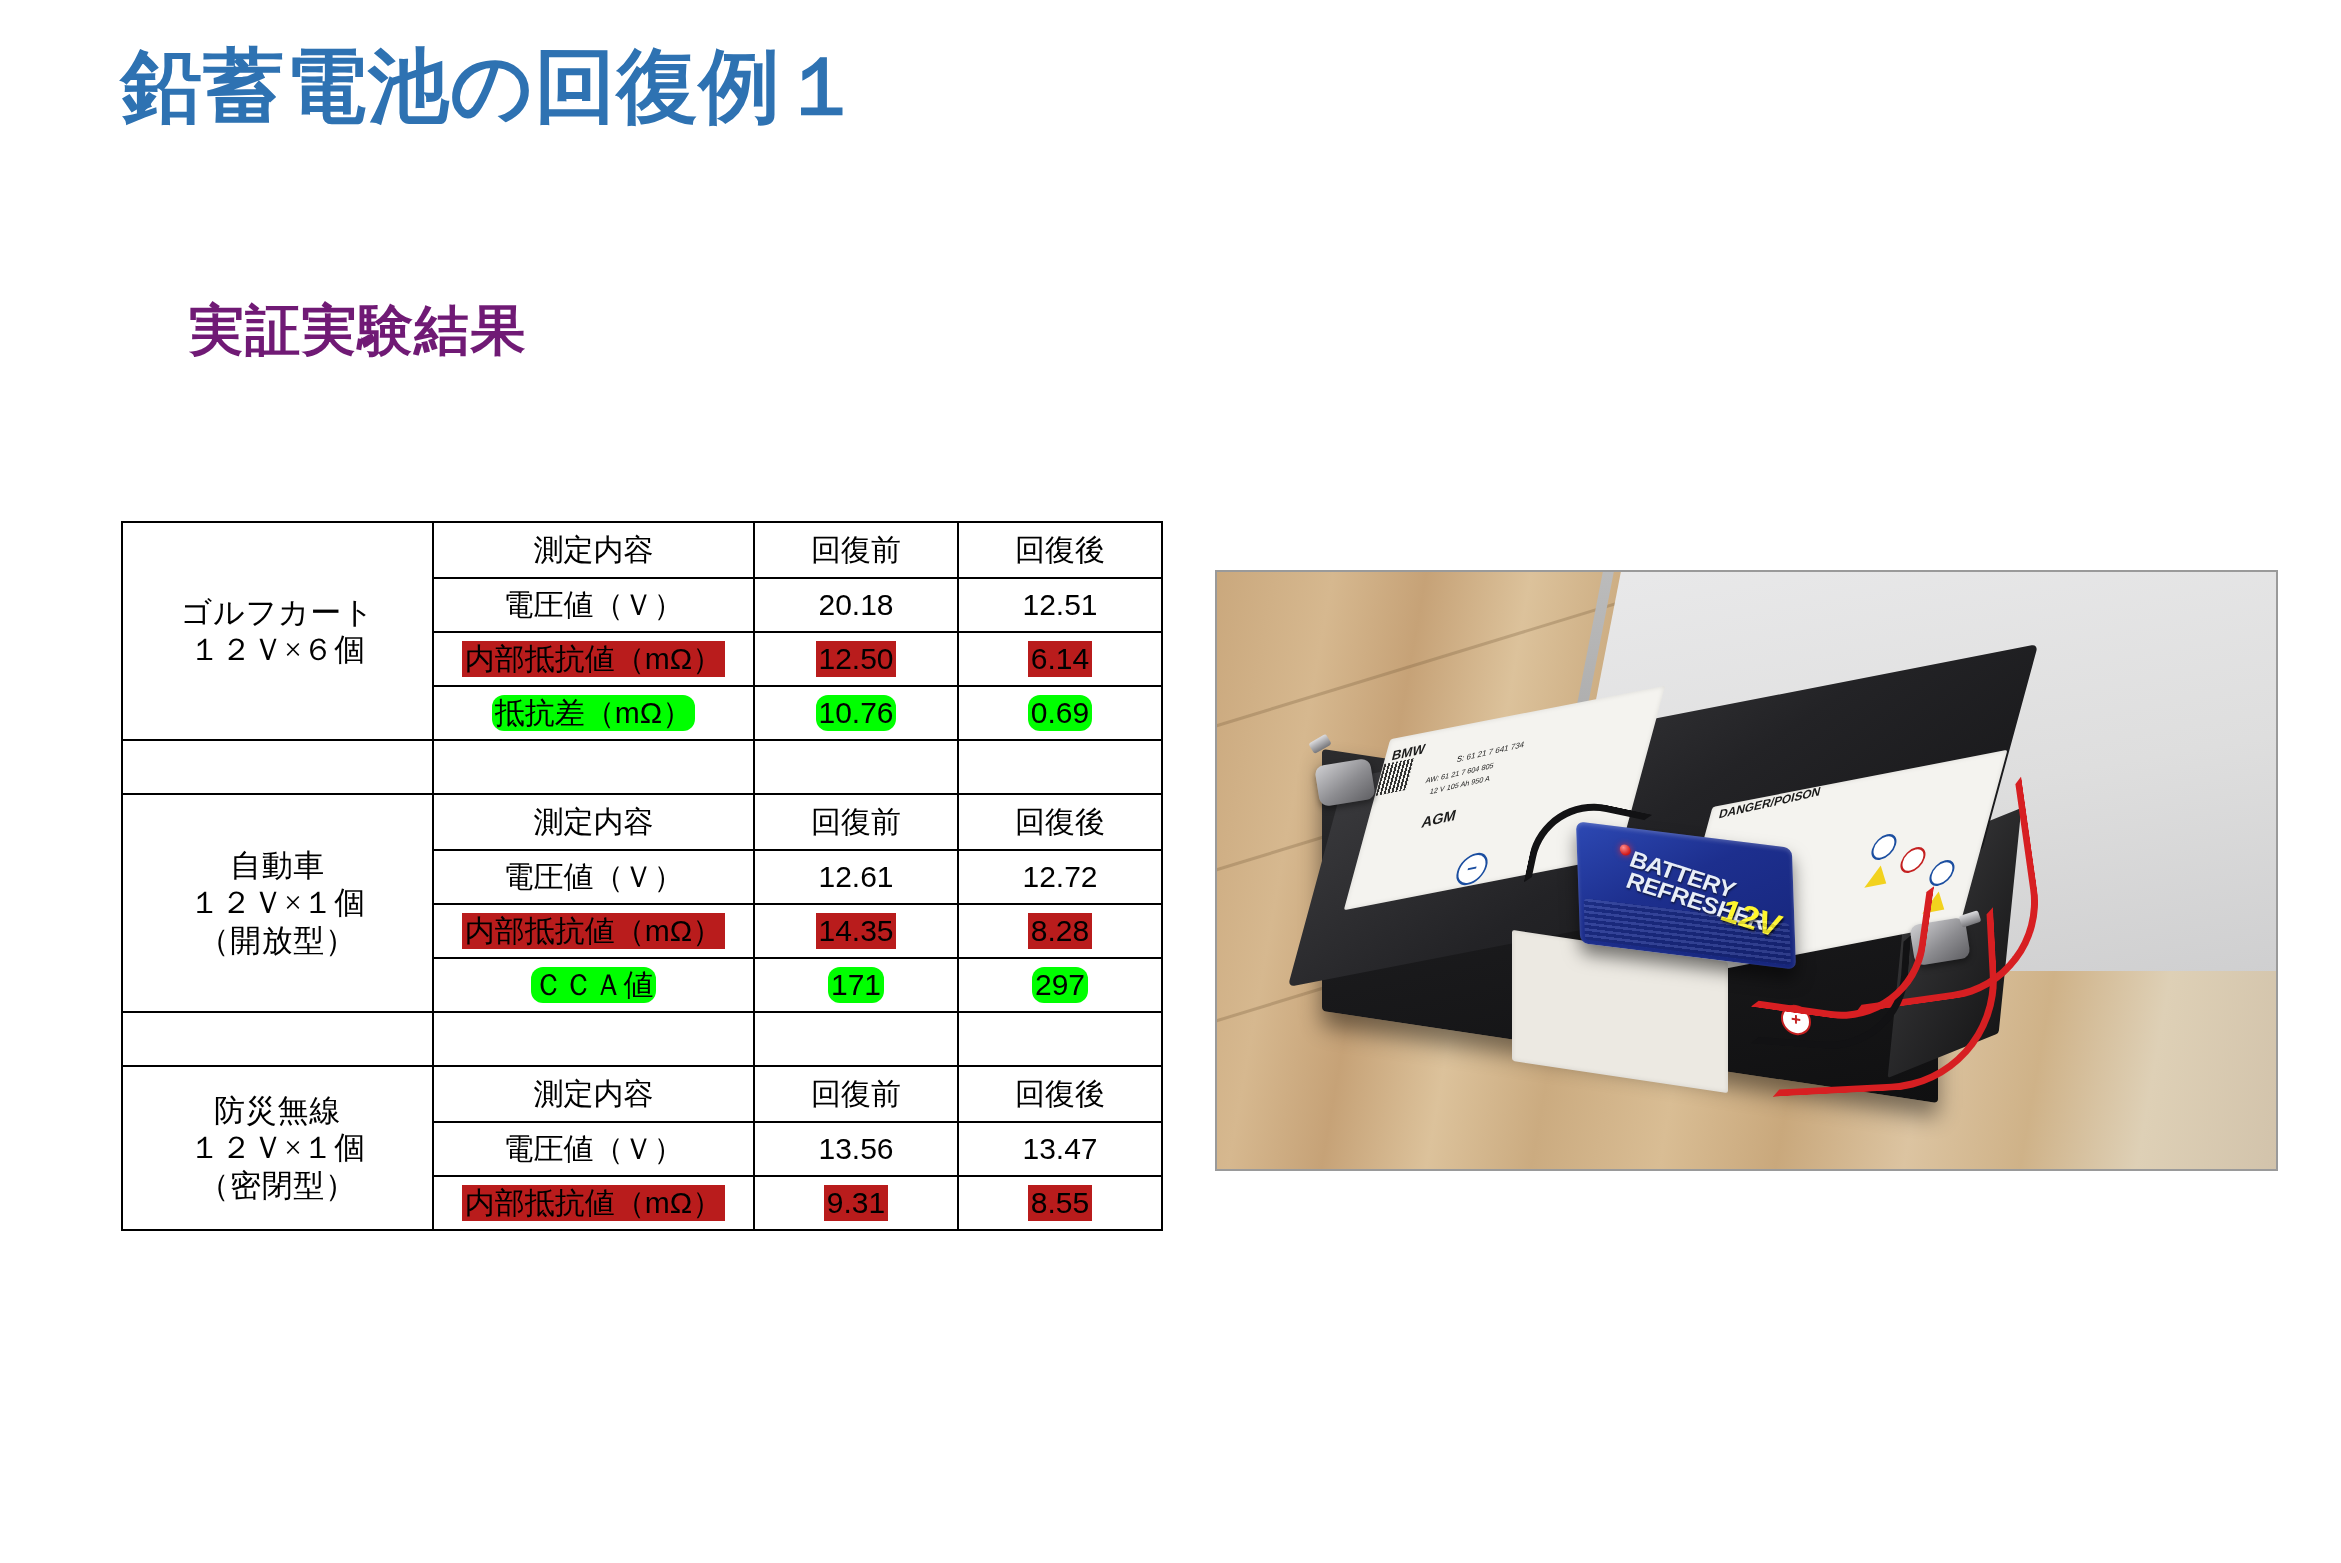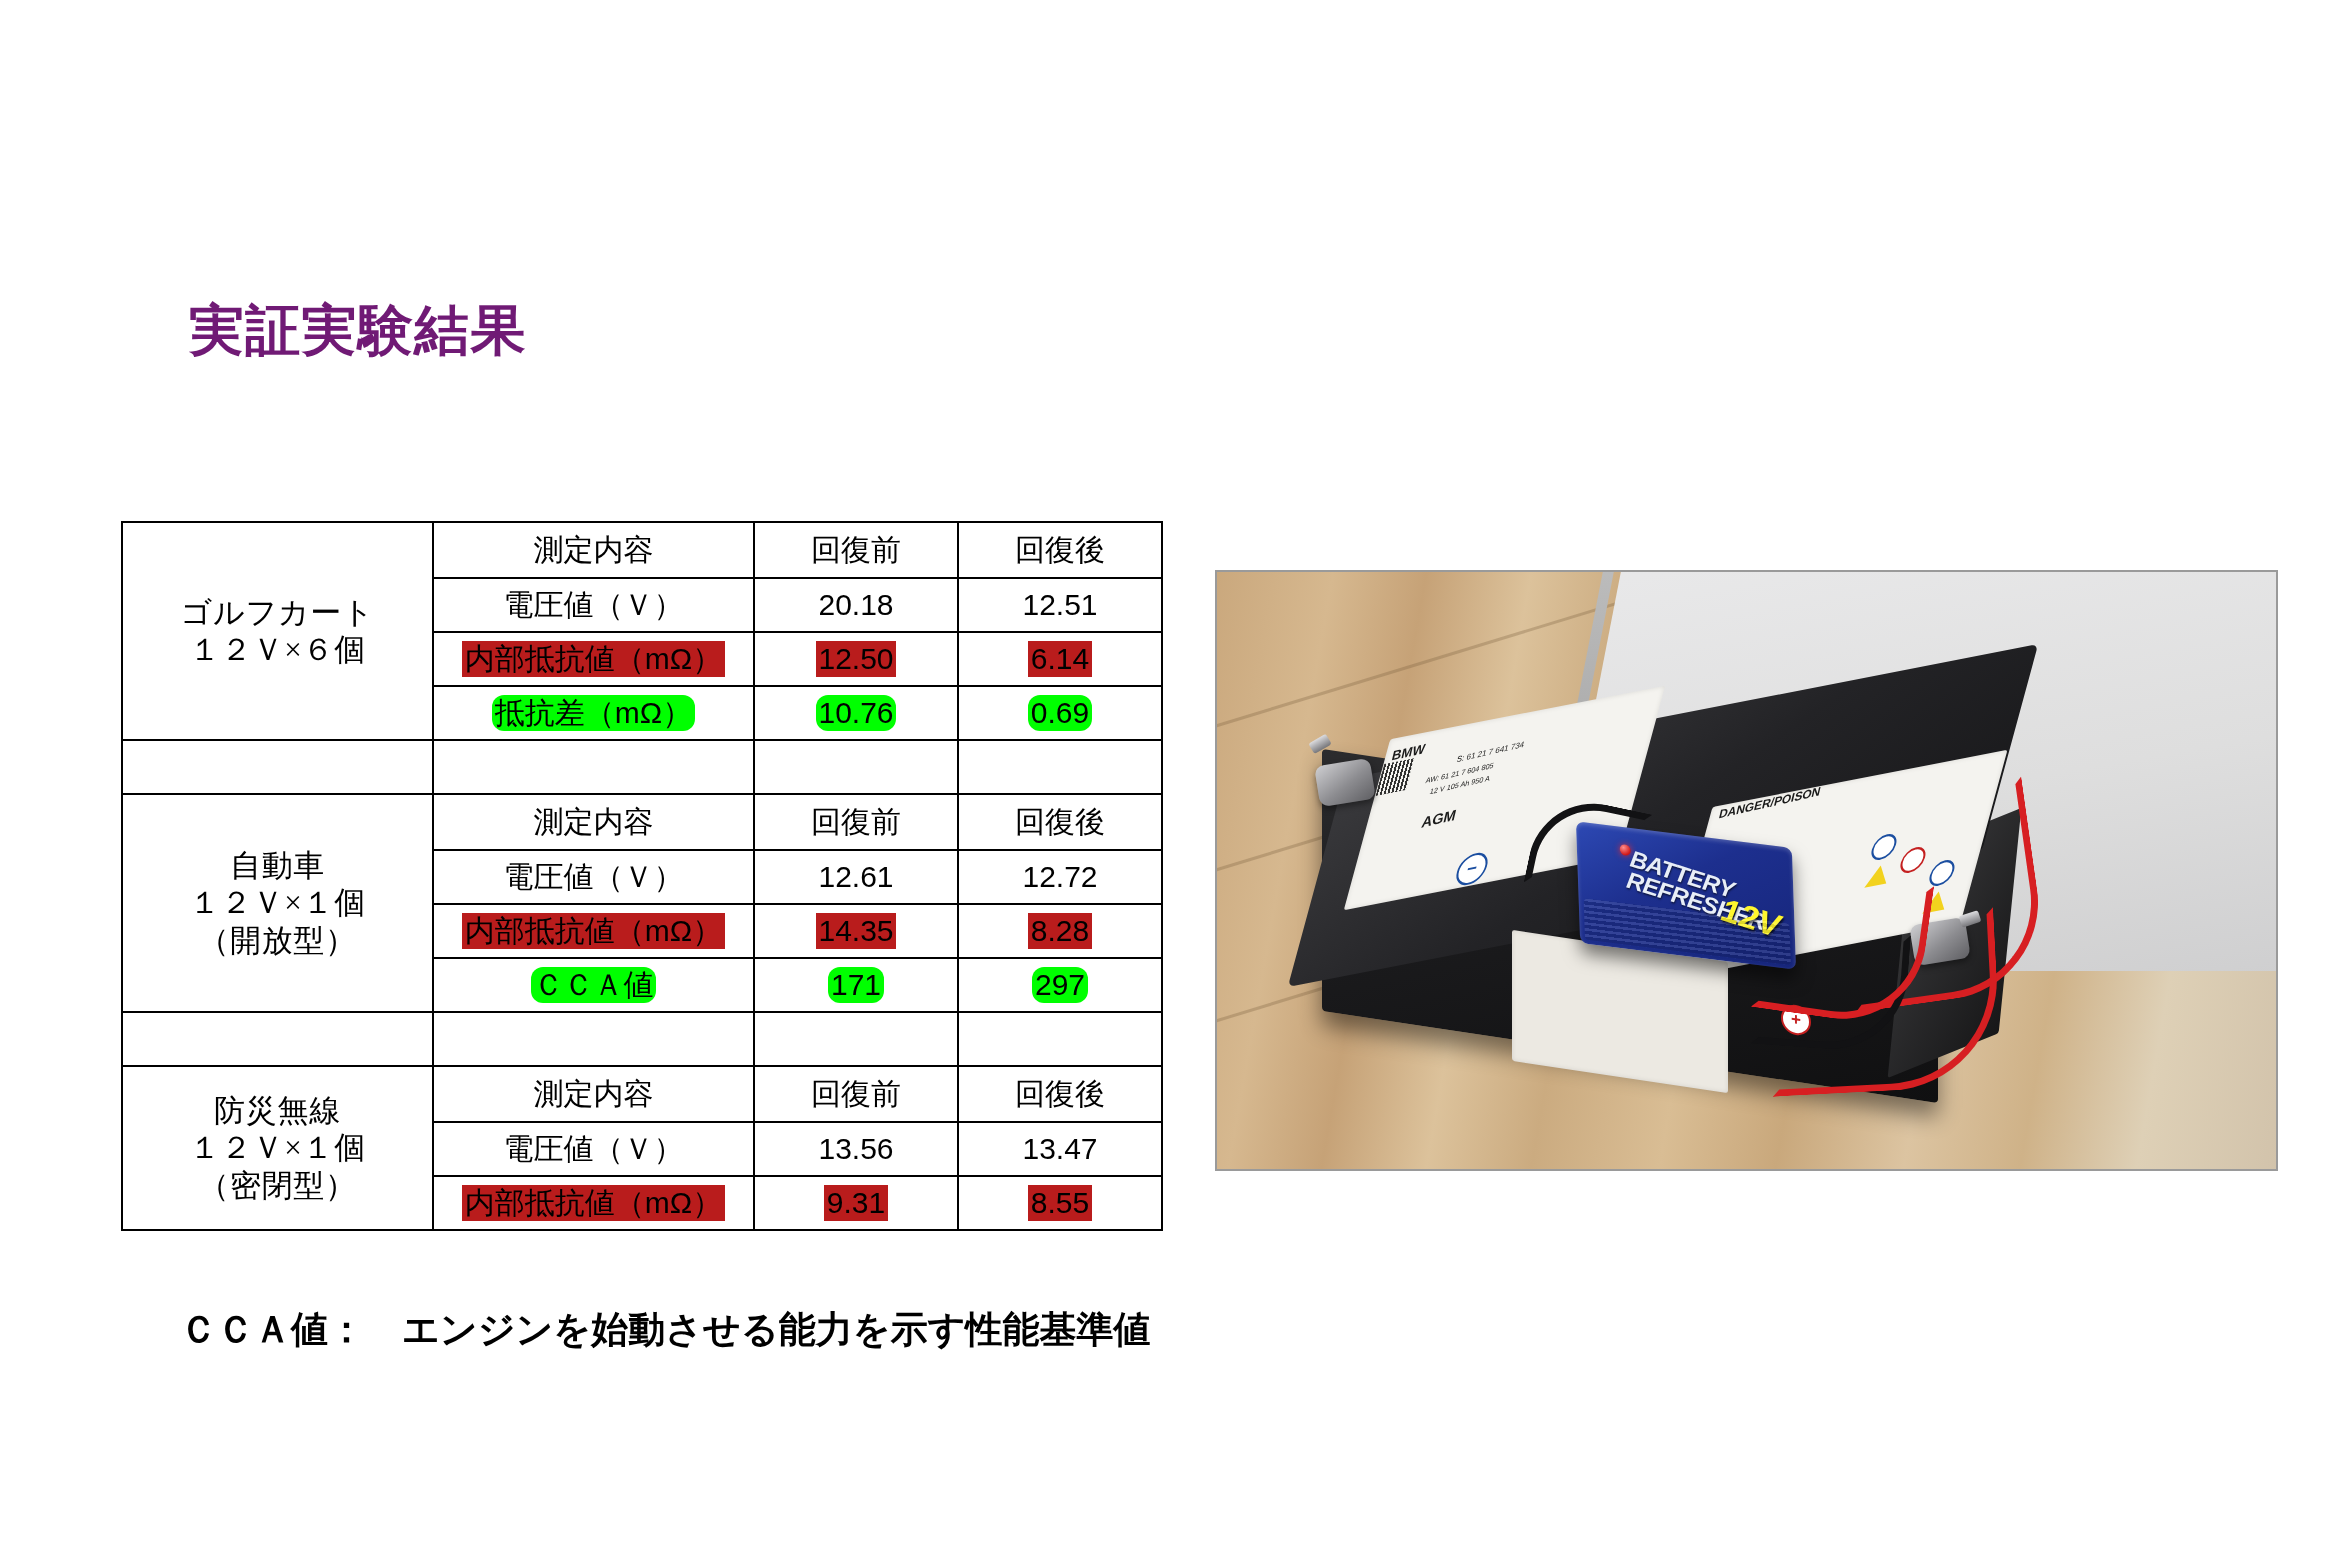--- a/index.html
+++ b/index.html
@@ -331,20 +331,21 @@
     border-top-color: transparent; border-left-color: transparent;
     border-radius: 0 0 111px 0;
     transform: rotate(-3deg);
   }
 </style>
 </head>
 <body>
 
 <div id="slide">
 
+  <div id="slide-title">鉛蓄電池の回復例１</div>
 
   <div id="section-heading">実証実験結果</div>
 
   <table id="results-table">
     <colgroup>
       <col class="col-cat">
         <col class="col-item">
         <col class="col-pre">
         <col class="col-post">
     </colgroup>
@@ -433,21 +434,20 @@
       <tr class="data-row section-bot">
         <td><span class="hl-wrap hl-cyan">内部抵抗値（mΩ）</span></td>
         <td><span class="hl-wrap hl-cyan">9.31</span></td>
         <td><span class="hl-wrap hl-cyan">8.55</span></td>
       </tr>
 
     </tbody>
   </table>
 
   <div id="notes">
-    <span class="note-line second">ＣＣＡ値：　エンジンを始動させる能力を示す性能基準値</span>
   </div>
 
   <div id="photo-frame">
     <div id="photo-canvas">
 
       <div class="plank" style="left:-39px; top:164px; width:1245px; height:3.3px; transform:rotate(-17deg);"></div>
       <div class="plank" style="left:-39px; top:308px; width:1245px; height:3.3px; transform:rotate(-17deg);"></div>
       <div class="plank" style="left:-39px; top:459px; width:1245px; height:3.3px; transform:rotate(-17deg);"></div>
 
       <div id="wall-edge"></div>

